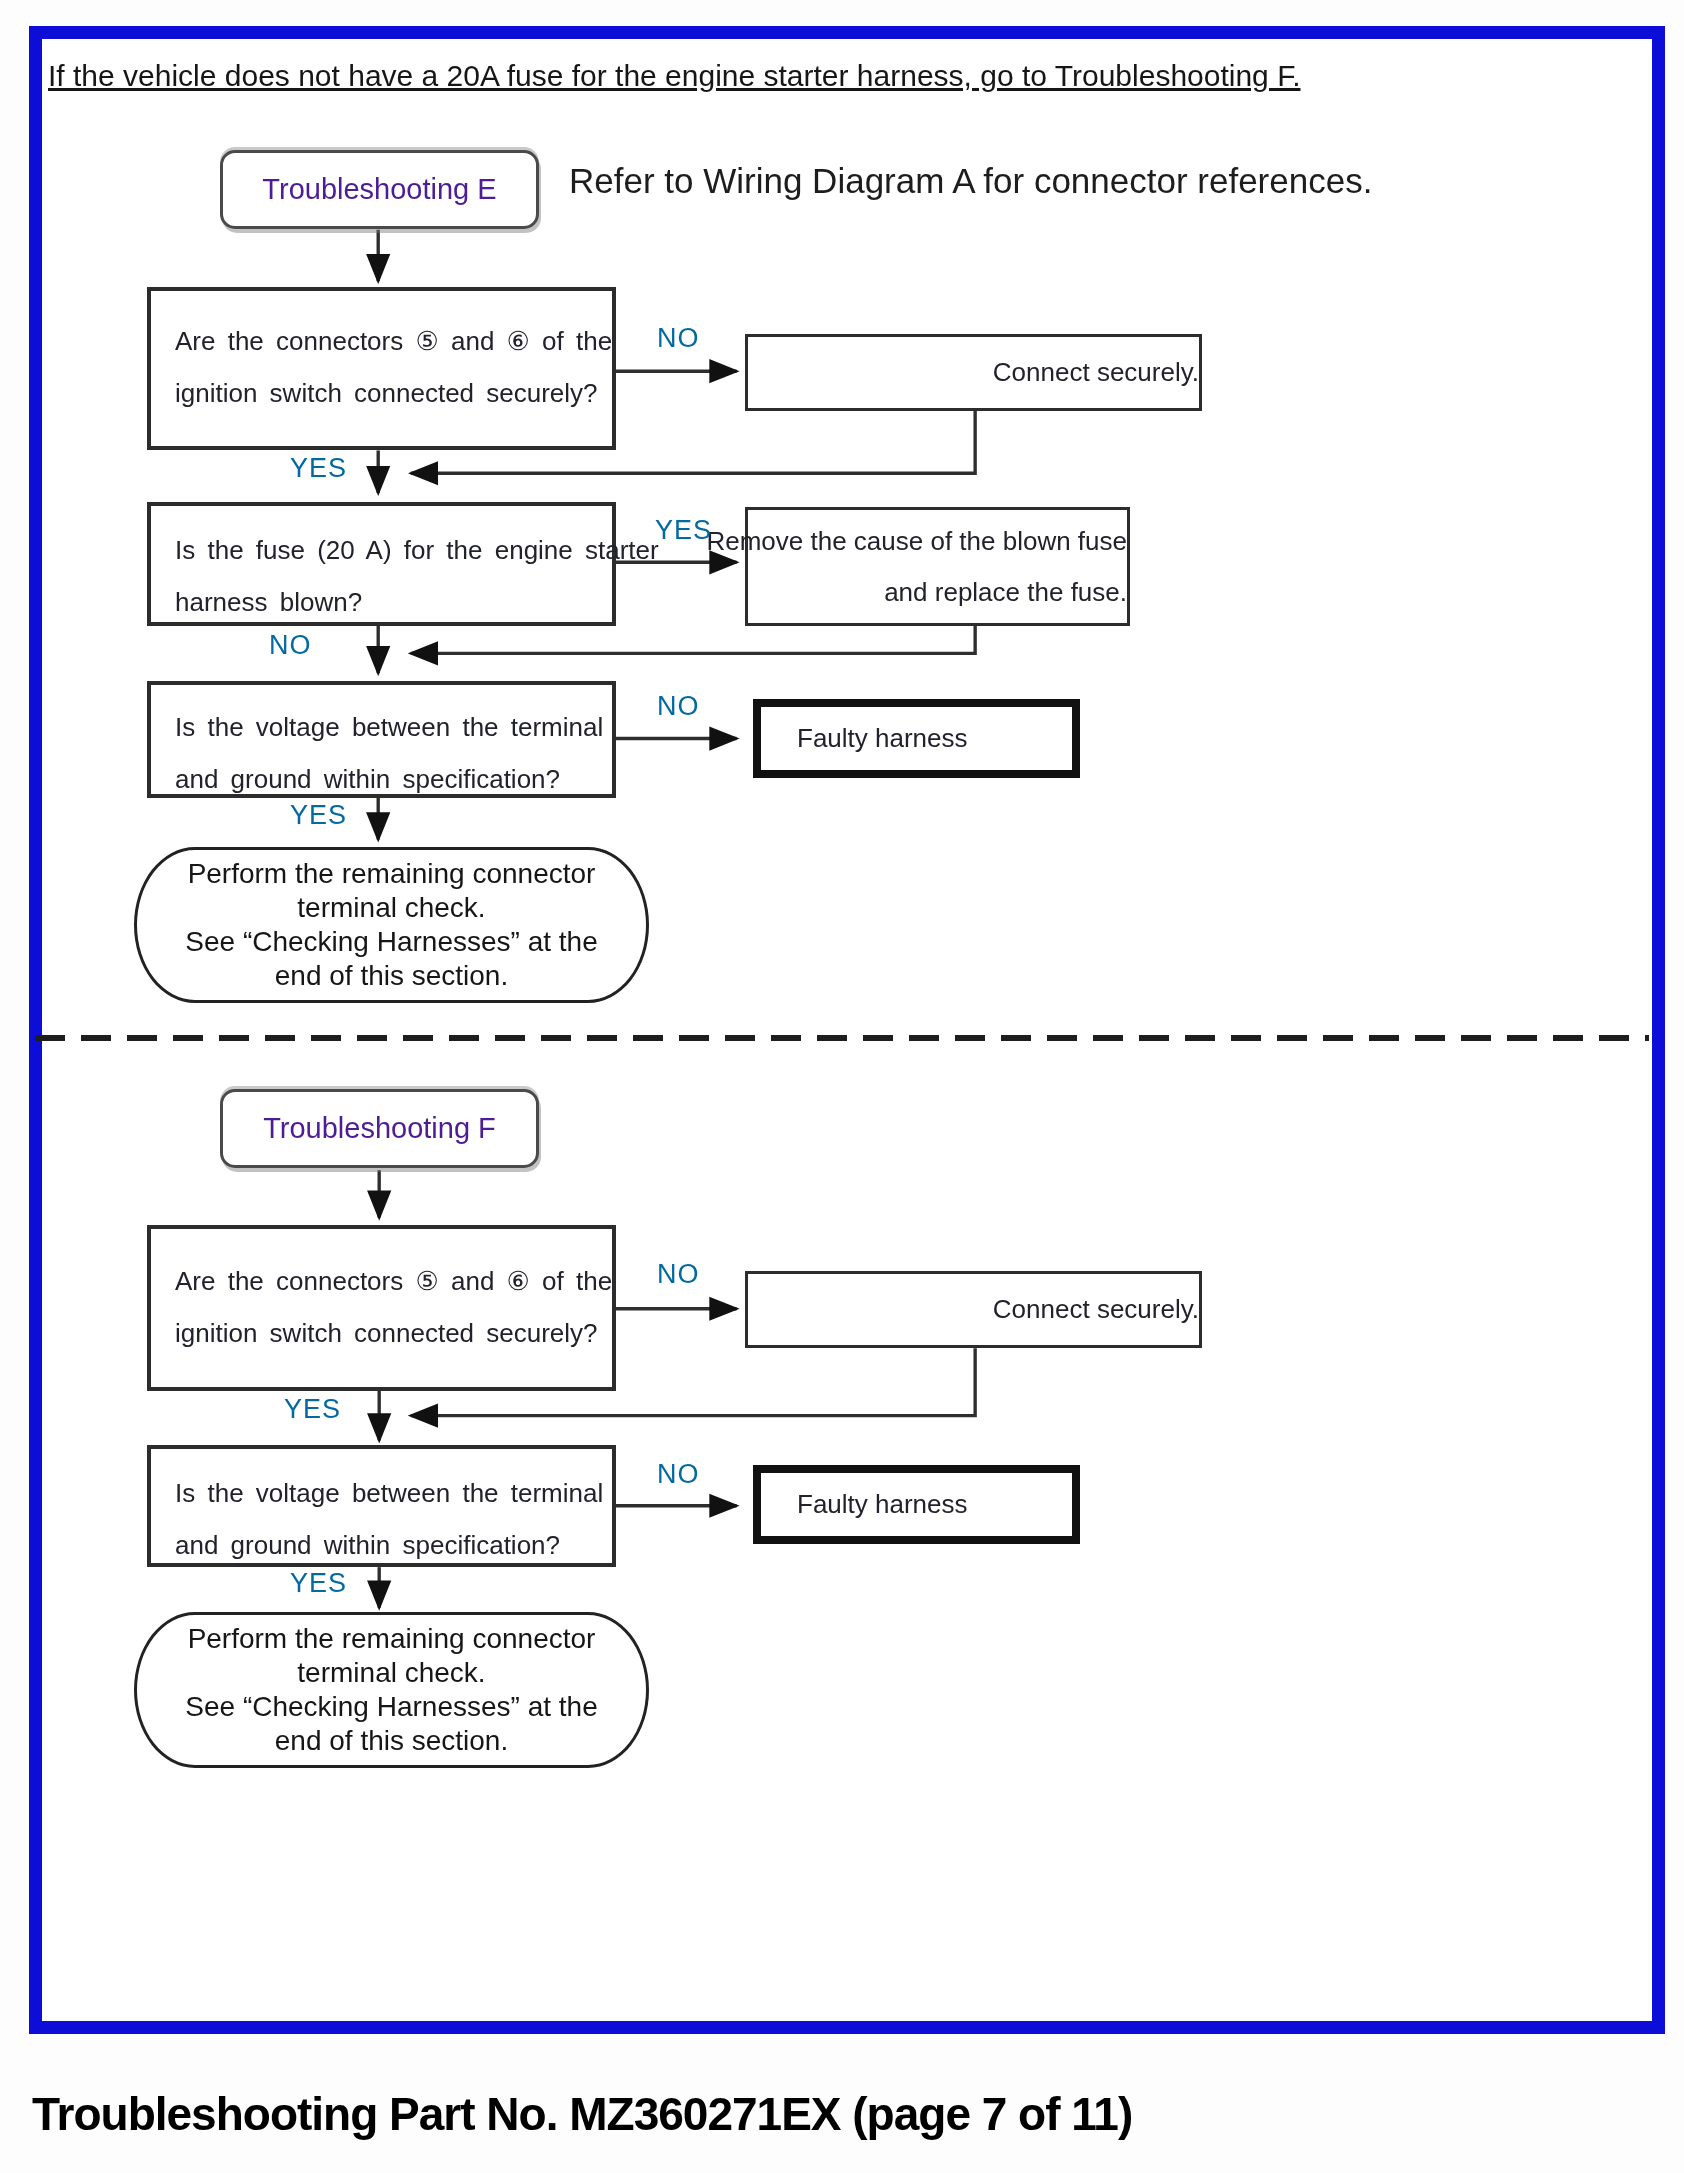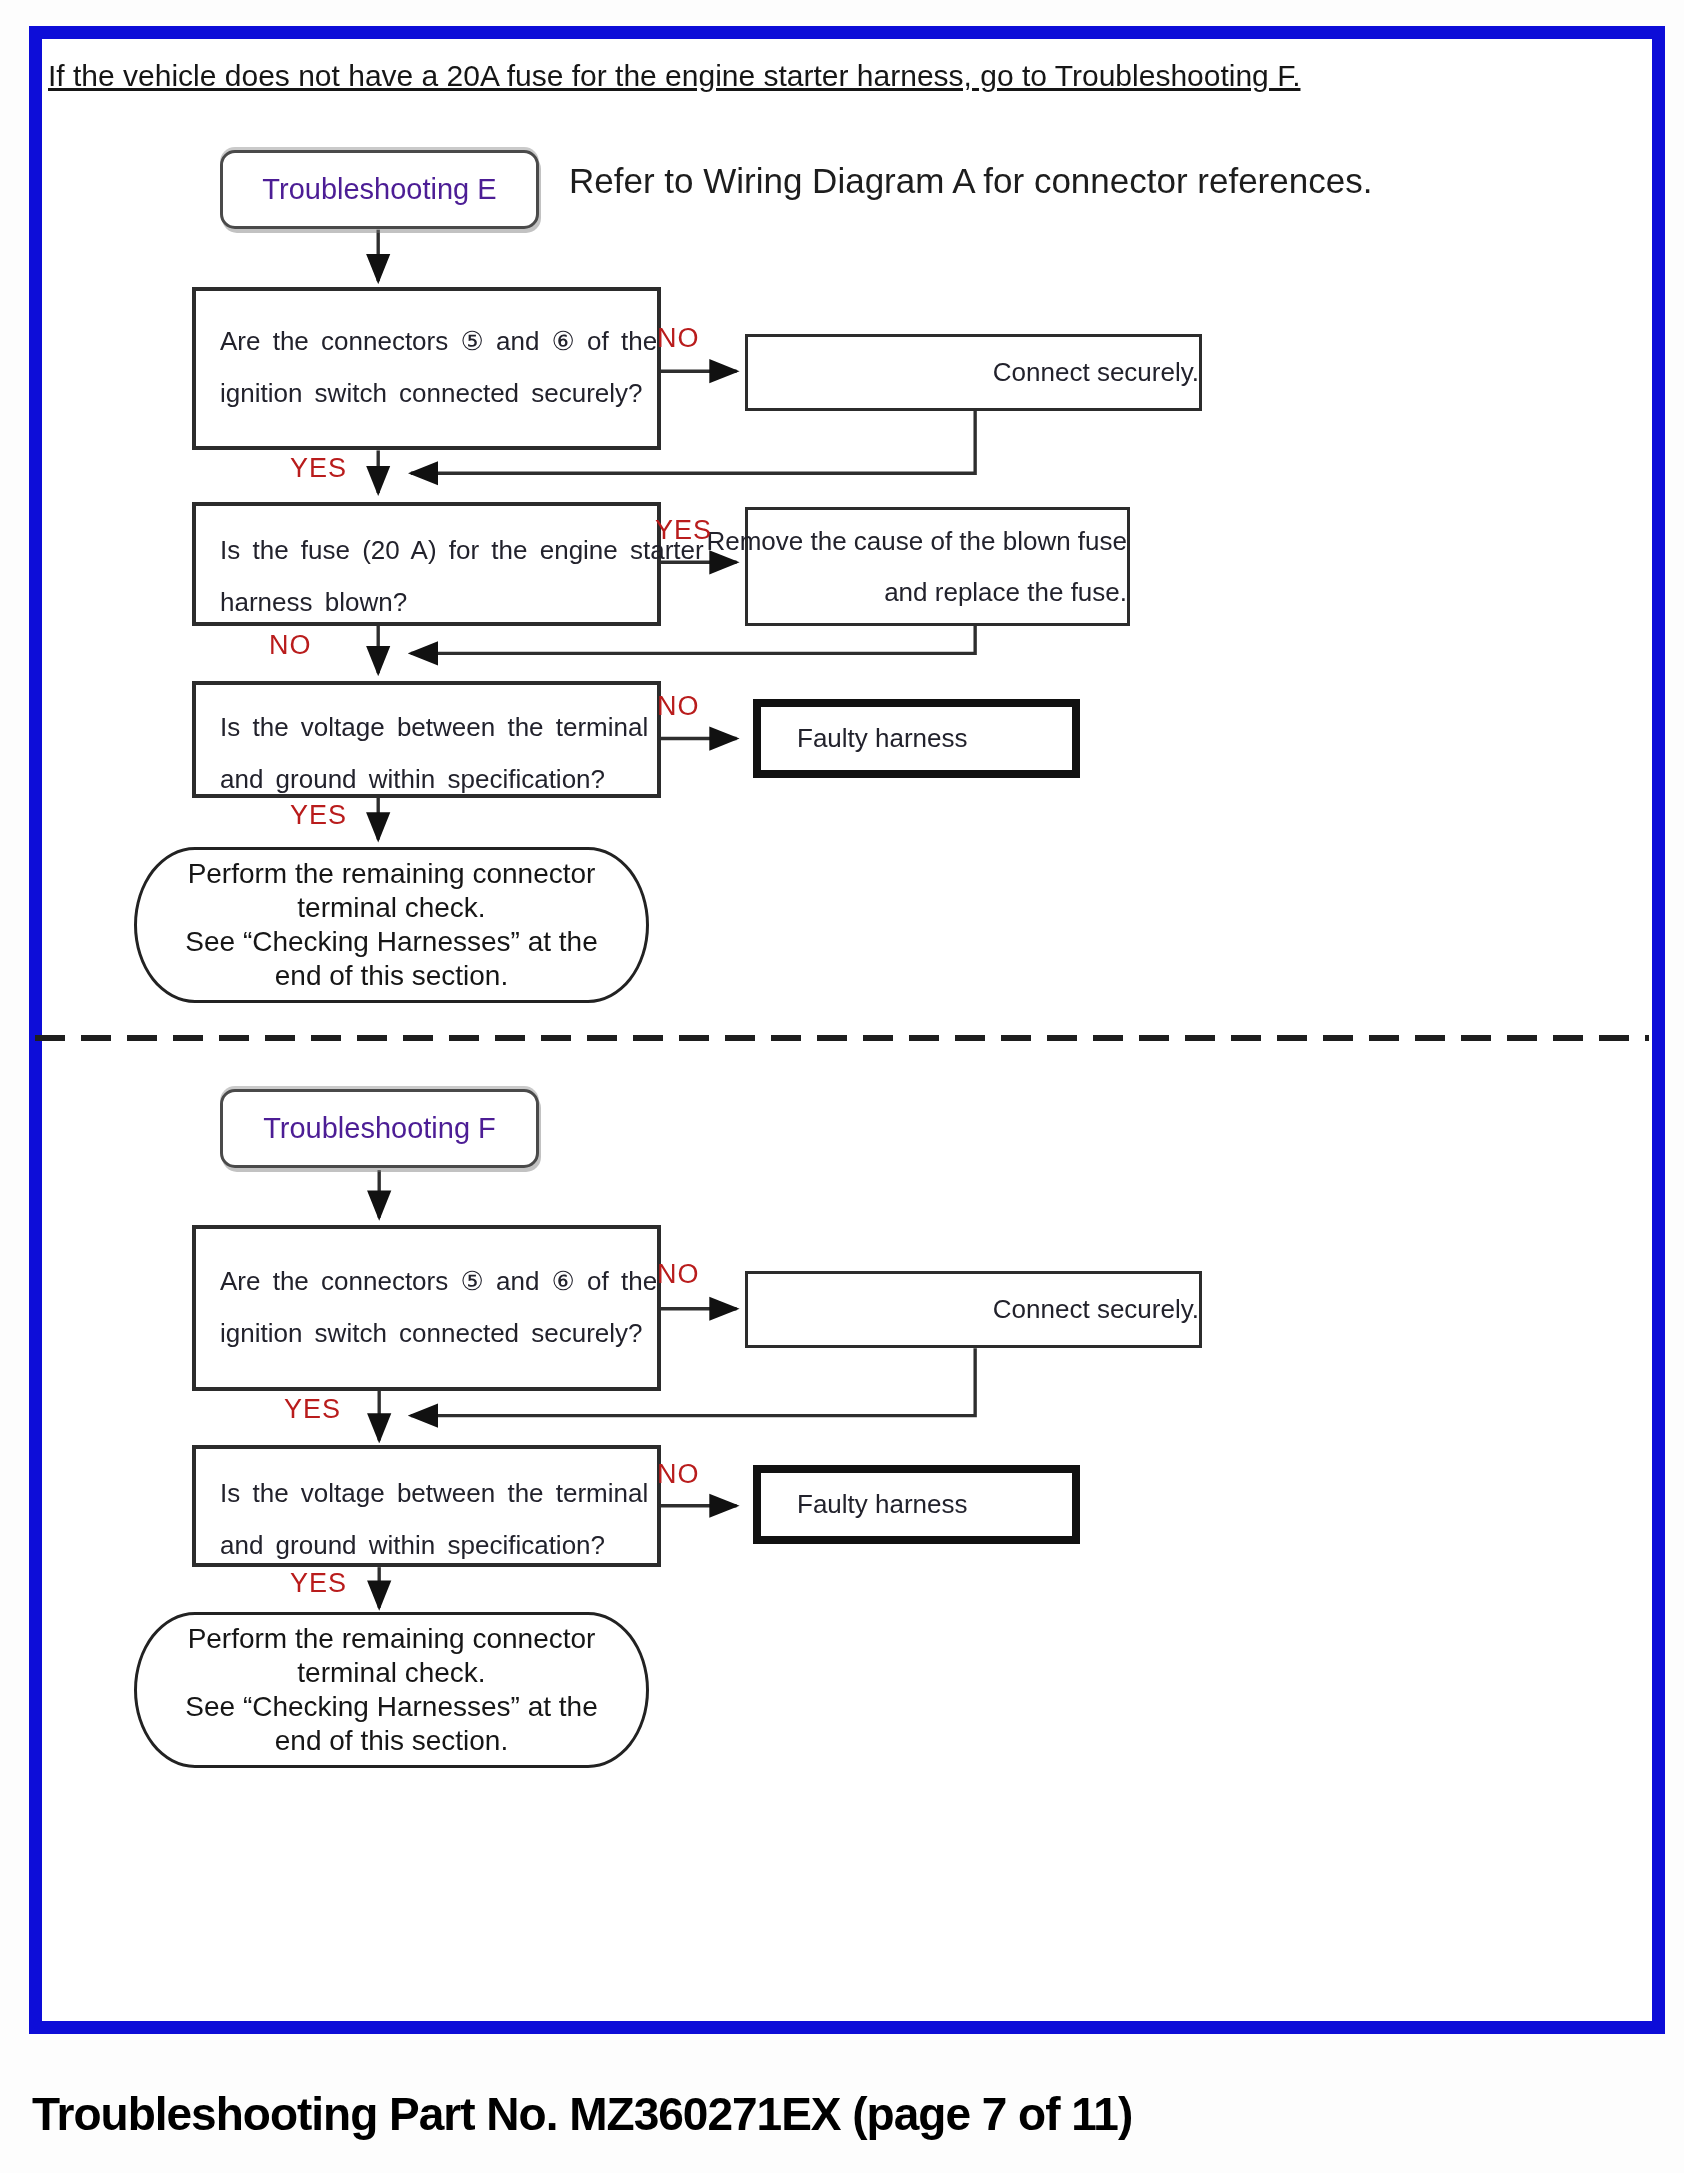--- a/index.html
+++ b/index.html
@@ -7,31 +7,31 @@
   .canvas { position:relative; width:1684px; height:2173px; background:#fdfdfd; overflow:hidden; }
   .frame { position:absolute; left:29px; top:26px; width:1636px; height:2008px;
            border:13px solid #0d0dd8; background:#ffffff; }
   .abs { position:absolute; }
   .intro { left:48px; top:59px; width:1554px; font-size:30px; color:#161616; z-index:3;text-decoration:underline; }
   .title-box { width:319px; height:79px; border:3px solid #4a4a4a; border-radius:15px;
                background:#fff; box-shadow:2px 4px 0 rgba(120,120,120,.45), 0 -3px 0 rgba(150,150,150,.5);
                display:flex; align-items:center; justify-content:center;
                font-size:29px; color:#4c1d95; z-index:3; }
   .refer { font-size:35px; color:#1d1d1d; z-index:3; }
-  .dbox { border:4px solid #2c2c2c; background:#fff; z-index:2; font-size:26px; color:#22222c;margin-left:45px; }
+  .dbox { border:4px solid #2c2c2c; background:#fff; z-index:2; font-size:26px; color:#22222c; }
   .dbox .dline { line-height:52px; word-spacing:5px; white-space:nowrap; }
   .abox { border:3px solid #2c2c2c; background:#fff; z-index:2; font-size:26px; color:#22222c;
           display:flex; flex-direction:column; justify-content:center; padding-left:38px;align-items:flex-end; }
   .abox .aline { line-height:51px; white-space:nowrap; }
   .fbox { border:8px solid #111; background:#fff; z-index:2; font-size:26px; color:#22222c;
           display:flex; align-items:center; padding-left:36px;margin-left:8px; }
   .term { border:3px solid #222; background:#fff; z-index:2; border-radius:61px/78px;
           font-size:28px; color:#161616; text-align:center; line-height:34px;
           display:flex; align-items:center; justify-content:center; white-space:pre-line; }
-  .lbl { font-size:27px; color:#b91c1c; z-index:3; letter-spacing:1px; }
+  .lbl { font-size:27px; color:#0369a1; z-index:3; letter-spacing:1px; }
   .dash { left:35px; top:1035px; width:1614px; height:6px; z-index:2;
           background:repeating-linear-gradient(90deg,#1e1e1e 0 30px,transparent 30px 46px); }
   .footer { left:32px; top:2087px; font-size:46px; font-weight:bold; color:#000;
             letter-spacing:-1px; z-index:3; white-space:nowrap; }
   svg.wires { position:absolute; left:0; top:0; z-index:1; pointer-events:none; }
 </style>
 </head>
 <body>
 
 <div class="canvas">

